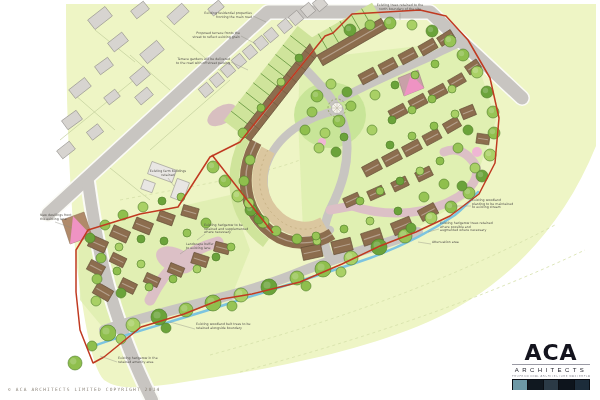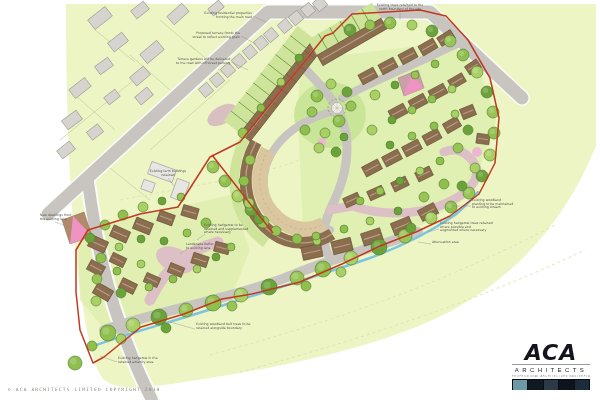--- a/index.html
+++ b/index.html
@@ -3,21 +3,21 @@
 <meta charset="utf-8">
 <style>
   html,body{margin:0;padding:0;background:#ffffff;}
   #stage{position:relative;width:600px;height:400px;background:#ffffff;overflow:hidden;
          font-family:"Liberation Sans", sans-serif;}
   #plan-svg{position:absolute;left:0;top:0;}
   #copyright{position:absolute;left:8px;bottom:8px;font-size:4.5px;letter-spacing:1.2px;
              color:#8a8378;font-family:"DejaVu Sans Mono", monospace;}
   #logo{position:absolute;right:10px;bottom:10px;width:78px;text-align:center;}
   #logo .aca{font-size:22px;font-weight:800;color:#14141e;letter-spacing:1px;line-height:18px;
-             font-family:"DejaVu Sans", sans-serif;font-style:italic;}
+             font-family:"DejaVu Sans", sans-serif;}
   #logo .arch{font-size:6px;letter-spacing:3.4px;color:#1c1c26;margin-top:2px;
               border-top:0.5px solid #9a9aa4;padding-top:1.5px;}
   #logo .tagline{font-size:2.6px;letter-spacing:0.6px;color:#8a8a94;margin-top:2px;white-space:nowrap;overflow:hidden;}
   #logo .strip{display:flex;gap:1px;margin-top:1.5px;height:10px;background:#0a0e14;padding:0.5px;}
   #logo .strip div{flex:1;}
 </style>
 </head>
 <body>
 
 <div id="stage">

